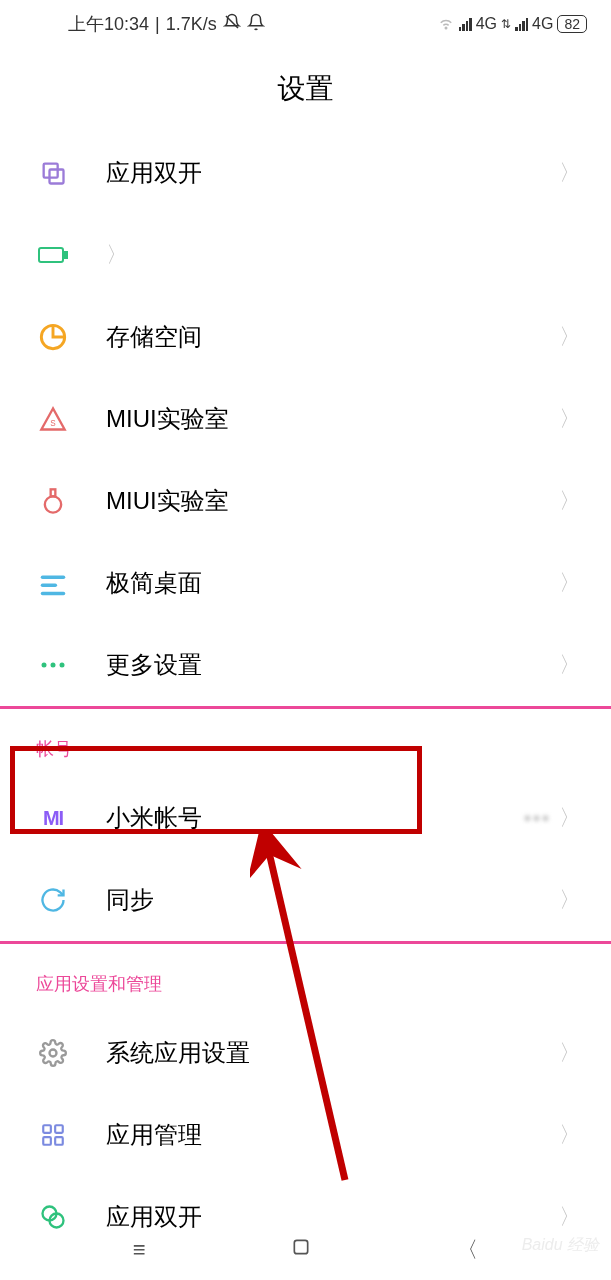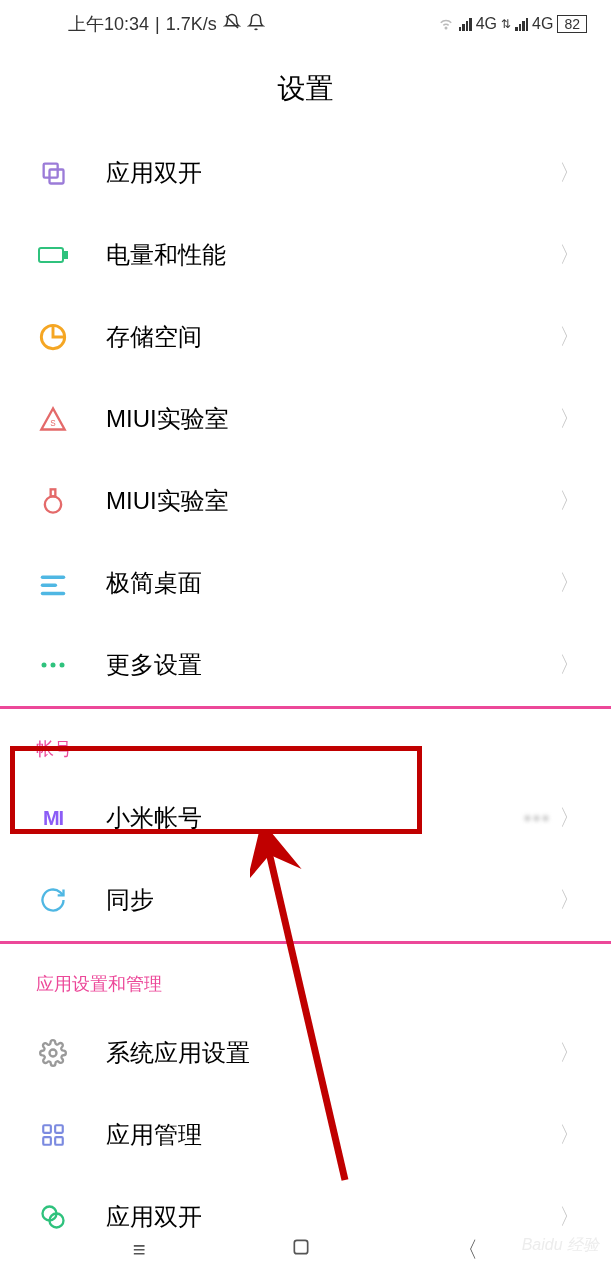--- a/index.html
+++ b/index.html
@@ -21,21 +21,21 @@
   justify-content: space-between;
   padding: 0 24px;
   font-size: 18px;
   color: #333;
   margin-left: 44px;
 }
 .status-left { display: flex; align-items: center; gap: 6px; }
 .status-right { display: flex; align-items: center; gap: 4px; font-size: 16px; }
 .battery-pill {
   border: 1.5px solid #333;
-  border-radius: 0;
+  border-radius: 5px;
   padding: 0 6px;
   font-size: 14px;
   font-weight: 500;
 }
 .signal-bars { display: inline-flex; align-items: flex-end; gap: 1px; height: 14px; }
 .signal-bars span { width: 2.5px; background: #333; }
 .signal-bars span:nth-child(1){height:4px}
 .signal-bars span:nth-child(2){height:7px}
 .signal-bars span:nth-child(3){height:10px}
 .signal-bars span:nth-child(4){height:13px}
@@ -192,21 +192,20 @@
     <span class="chevron">〉</span>
   </div>
 
   <div class="row">
     <span class="icon-slot">
       <svg width="30" height="20" viewBox="0 0 30 20" fill="none" stroke="#2fc27d" stroke-width="2">
           <rect x="1" y="3" width="24" height="14" rx="2"></rect>
           <rect x="26" y="7" width="3" height="6" fill="#2fc27d"></rect>
         </svg>
     </span>
-    <span class="label">电量和性能</span>
     <span class="chevron">〉</span>
   </div>
 
   <div class="row">
     <span class="icon-slot">
       <svg width="28" height="28" viewBox="0 0 24 24" fill="none" stroke="#f5a623" stroke-width="2.5">
           <circle cx="12" cy="12" r="10"></circle>
           <path d="M12 2v10h10" stroke="#f5a623"></path>
         </svg>
     </span>

